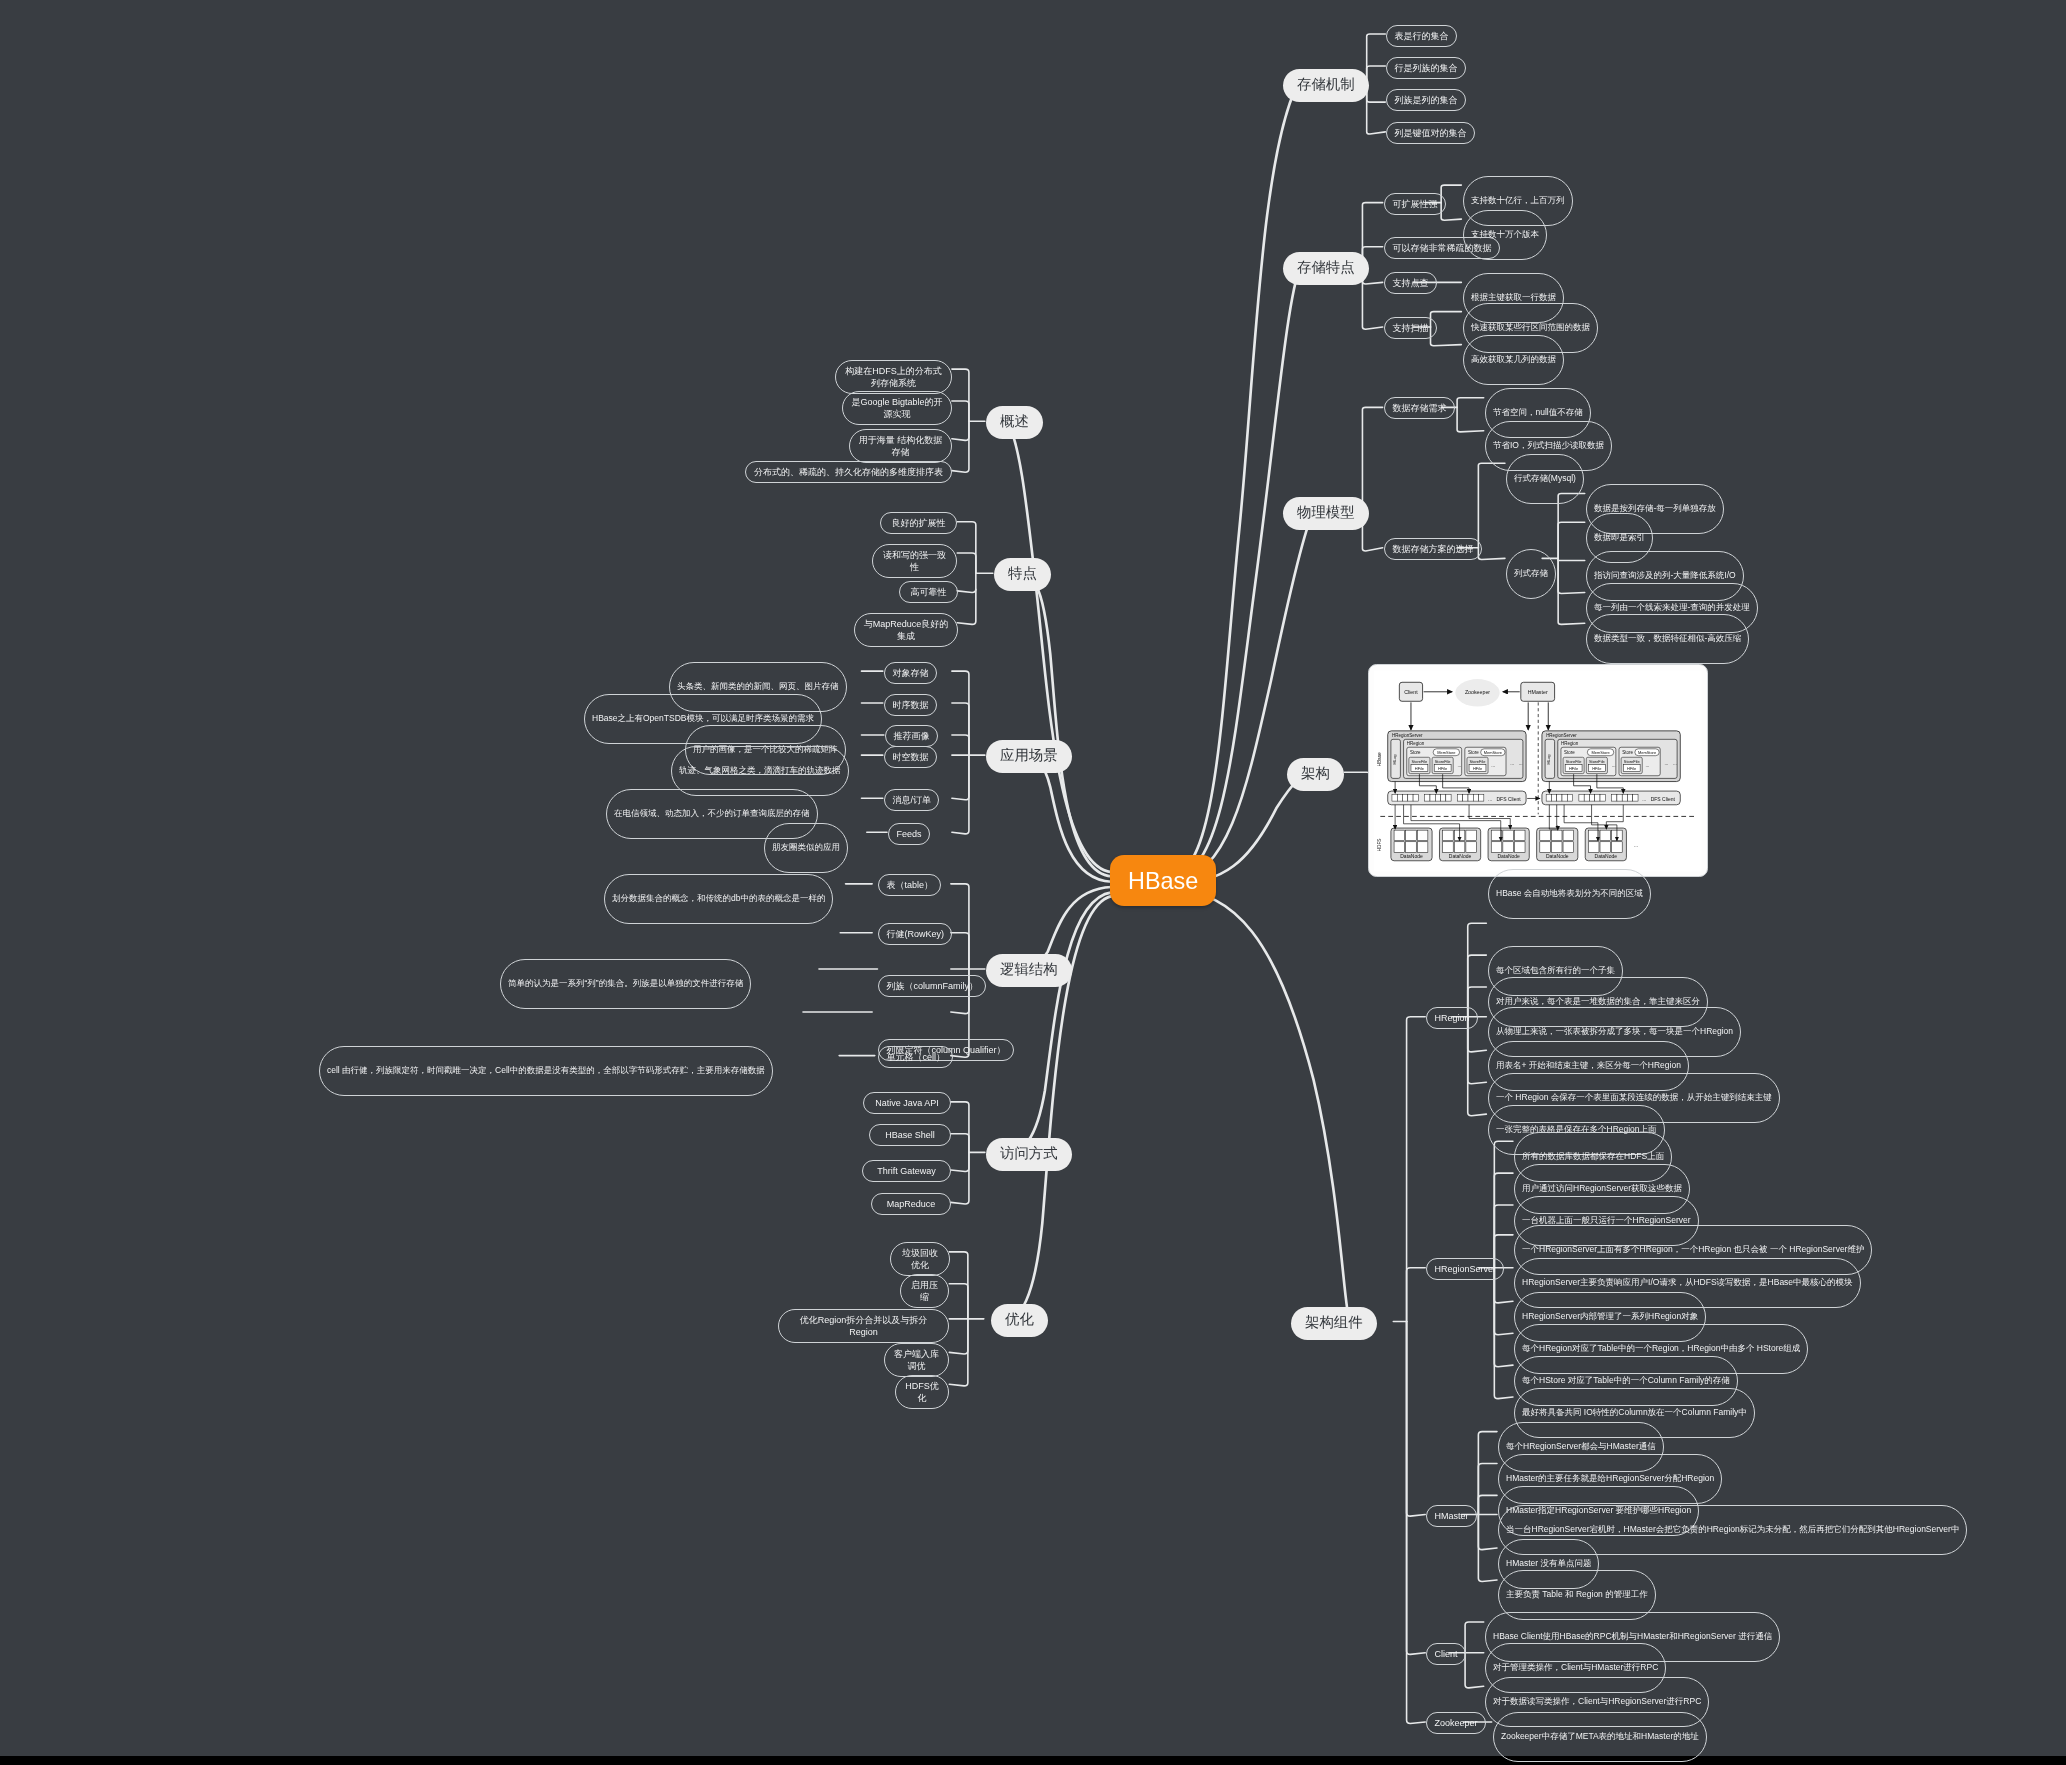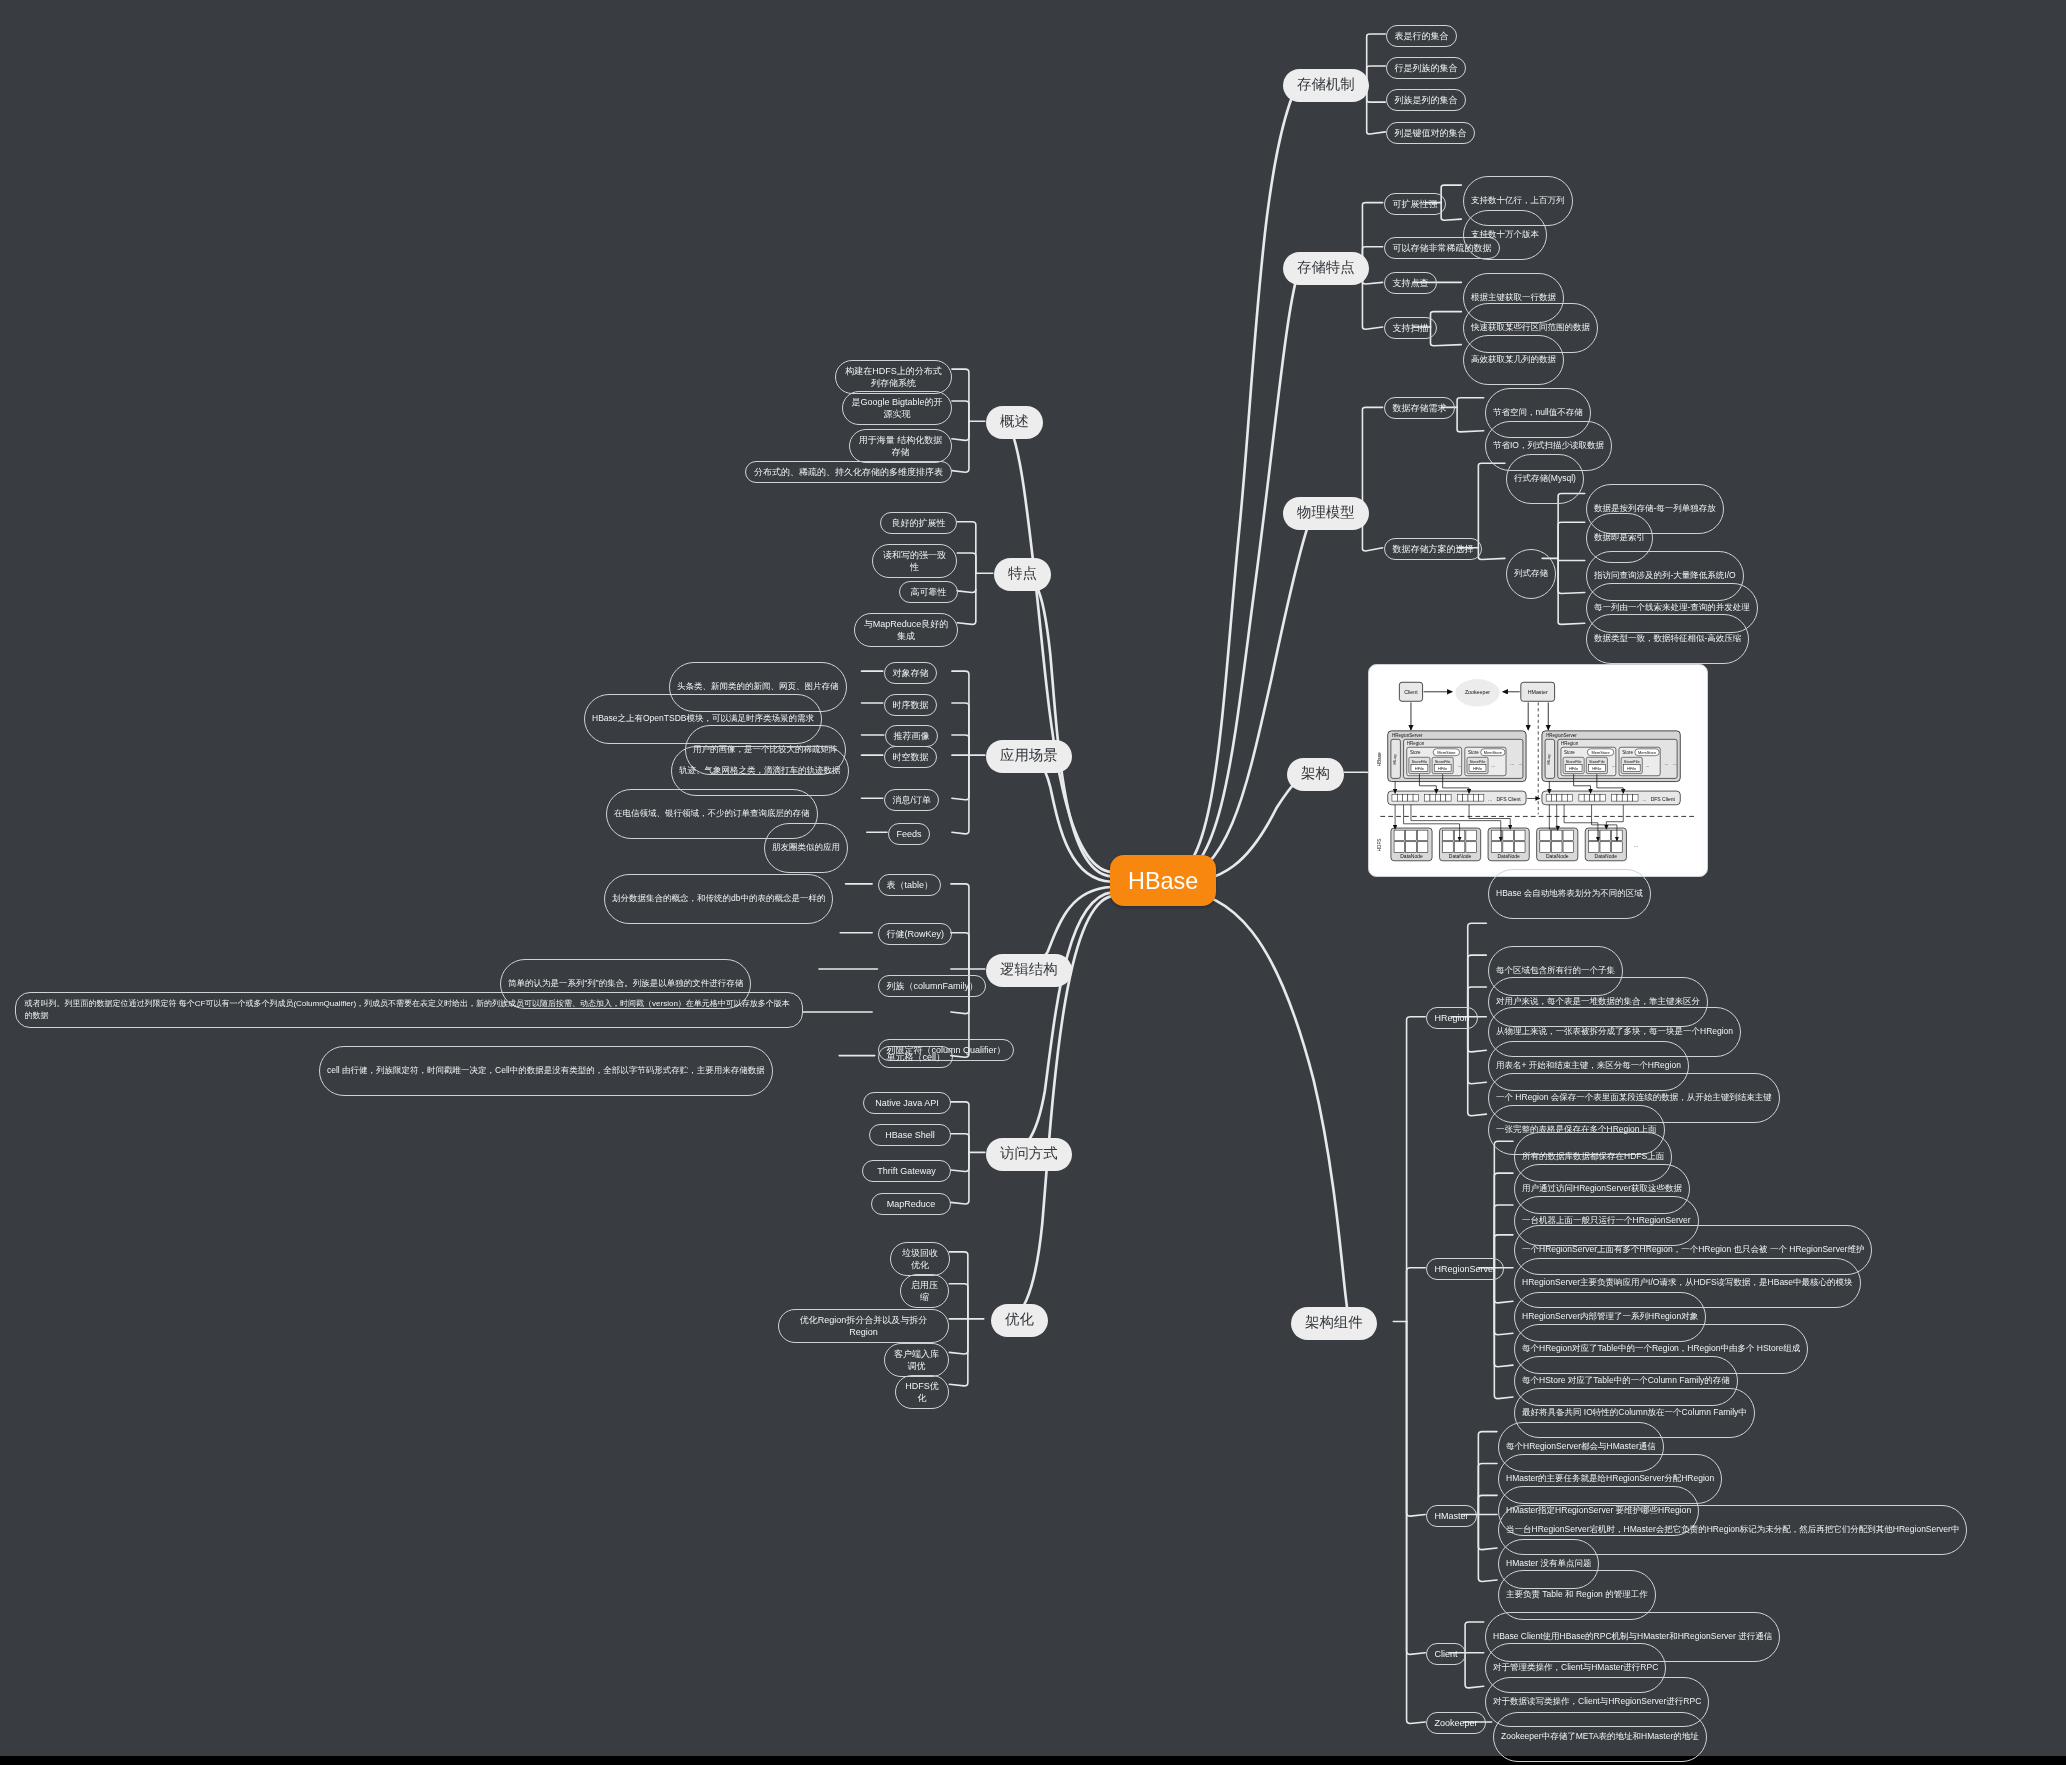--- a/index.html
+++ b/index.html
@@ -552,32 +552,31 @@
     <div class="node n-l2" style="left:884px;top:662px;">对象存储</div>
     <div class="node n-l2" style="left:884px;top:694px;">时序数据</div>
     <div class="node n-l2" style="left:885px;top:725px;">推荐画像</div>
     <div class="node n-l2" style="left:884px;top:746px;">时空数据</div>
     <div class="node n-l2" style="left:884px;top:789px;">消息/订单</div>
     <div class="node n-l2" style="left:888px;top:823px;">Feeds</div>
     <div class="node n-l3" style="left:669px;top:662px;">头条类、新闻类的的新闻、网页、图片存储</div>
     <div class="node n-l3" style="left:584px;top:694px;">HBase之上有OpenTSDB模块，可以满足时序类场景的需求</div>
     <div class="node n-l3" style="left:685px;top:725px;">用户的画像，是一个比较大的稀疏矩阵</div>
     <div class="node n-l3" style="left:671px;top:746px;">轨迹、气象网格之类，滴滴打车的轨迹数据</div>
-    <div class="node n-l3" style="left:606px;top:789px;">在电信领域、银行领域，不少的订单查询底层的存储</div>
+    <div class="node n-l3" style="left:606px;top:789px;">在电信领域、动态加入，不少的订单查询底层的存储</div>
     <div class="node n-l3" style="left:764px;top:823px;">朋友圈类似的应用</div>
 
     <div class="node n-l1" style="left:986px;top:954px;">逻辑结构</div>
     <div class="node n-l2" style="left:878px;top:874px;">表（table）</div>
     <div class="node n-l2" style="left:878px;top:923px;">行健(RowKey)</div>
     <div class="node n-l2" style="left:878px;top:959px;margin-top:16px;">列族（columnFamily）</div>
     <div class="node n-l2" style="left:878px;top:1002px;margin-top:37px;">列限定符（column Qualifier）</div>
     <div class="node n-l2" style="left:878px;top:1046px;">单元格（cell）</div>
     <div class="node n-l3" style="left:604px;top:874px;">划分数据集合的概念，和传统的db中的表的概念是一样的</div>
     <div class="node n-l3" style="left:500px;top:959px;">简单的认为是一系列“列”的集合。列族是以单独的文件进行存储</div>
-    <div class="node n-l3 n-para" style="left:15px;top:992px;width:788px;">或者叫列。列里面的数据定位通过列限定符 每个CF可以有一个或多个列成员(ColumnQualifier)，列成员不需要在表定义时给出，新的列族成员可以随后按需、动态加入，时间戳（version）在单元格中可以存放多个版本的数据</div>
     <div class="node n-l3" style="left:319px;top:1046px;">cell 由行健，列族限定符，时间戳唯一决定，Cell中的数据是没有类型的，全部以字节码形式存贮，主要用来存储数据</div>
 
     <div class="node n-l1" style="left:986px;top:1138px;">访问方式</div>
     <div class="node n-l2" style="left:863px;top:1092px;width:88px;">Native Java API</div>
     <div class="node n-l2" style="left:869px;top:1124px;width:82px;">HBase Shell</div>
     <div class="node n-l2" style="left:862px;top:1160px;width:89px;">Thrift Gateway</div>
     <div class="node n-l2" style="left:871px;top:1193px;width:80px;">MapReduce</div>
 
     <div class="node n-l1" style="left:991px;top:1304px;">优化</div>
     <div class="node n-l2" style="left:890px;top:1242px;width:60px;">垃圾回收优化</div>

